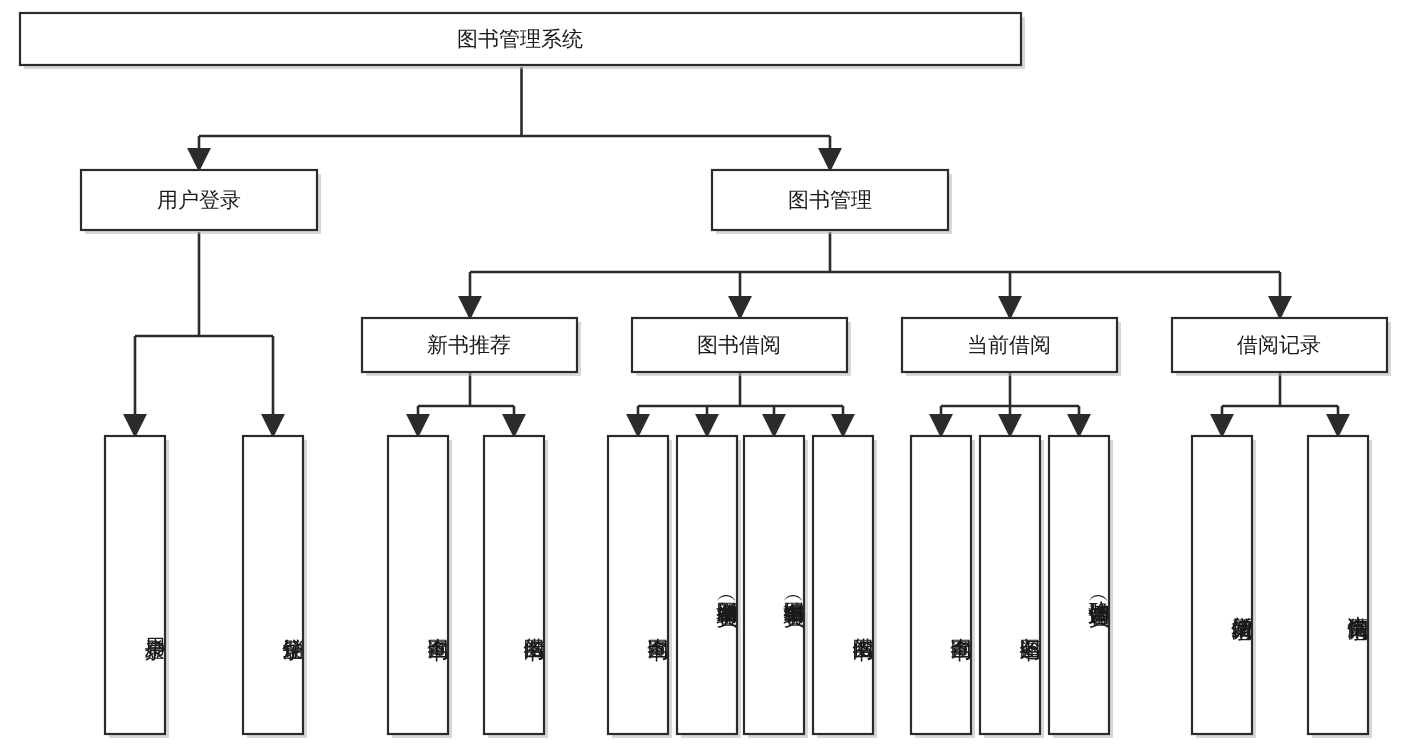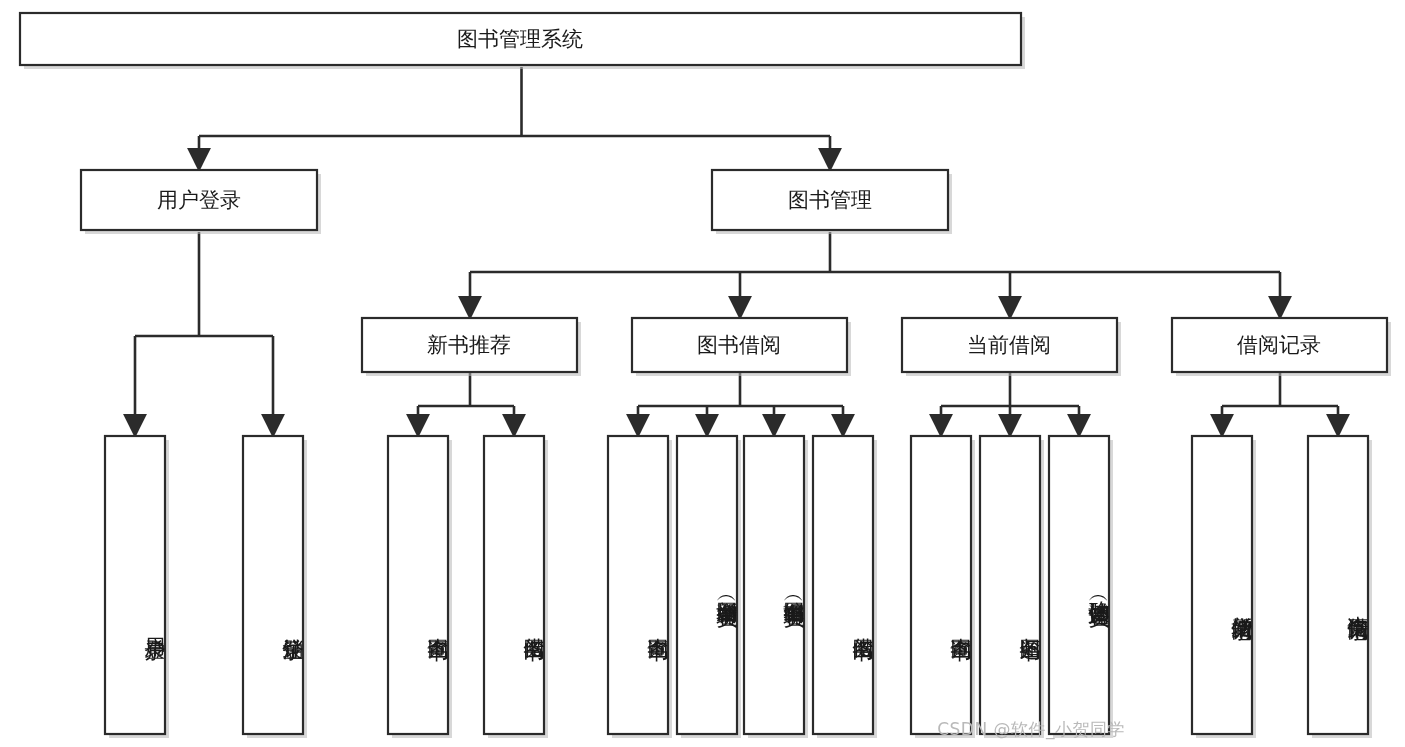--- a/index.html
+++ b/index.html
@@ -262,15 +262,14 @@
   <div class="vlabel" style="left:911px; top:512px; width:60px; height:222px;">查询图书</div>
 
   <div class="vlabel" style="left:980px; top:512px; width:60px; height:222px;">归还图书</div>
 
   <div class="vlabel" style="left:1049px; top:442px; width:60px; height:292px;">确认归还（管理员）</div>
 
   <div class="vlabel" style="left:1192px; top:470px; width:60px; height:264px;">新增借阅记录</div>
 
   <div class="vlabel" style="left:1308px; top:470px; width:60px; height:264px;">查询借阅记录</div>
 
-  <div class="watermark">CSDN @软件_小贺同学</div>
 
 </div>
 
 </body></html>

